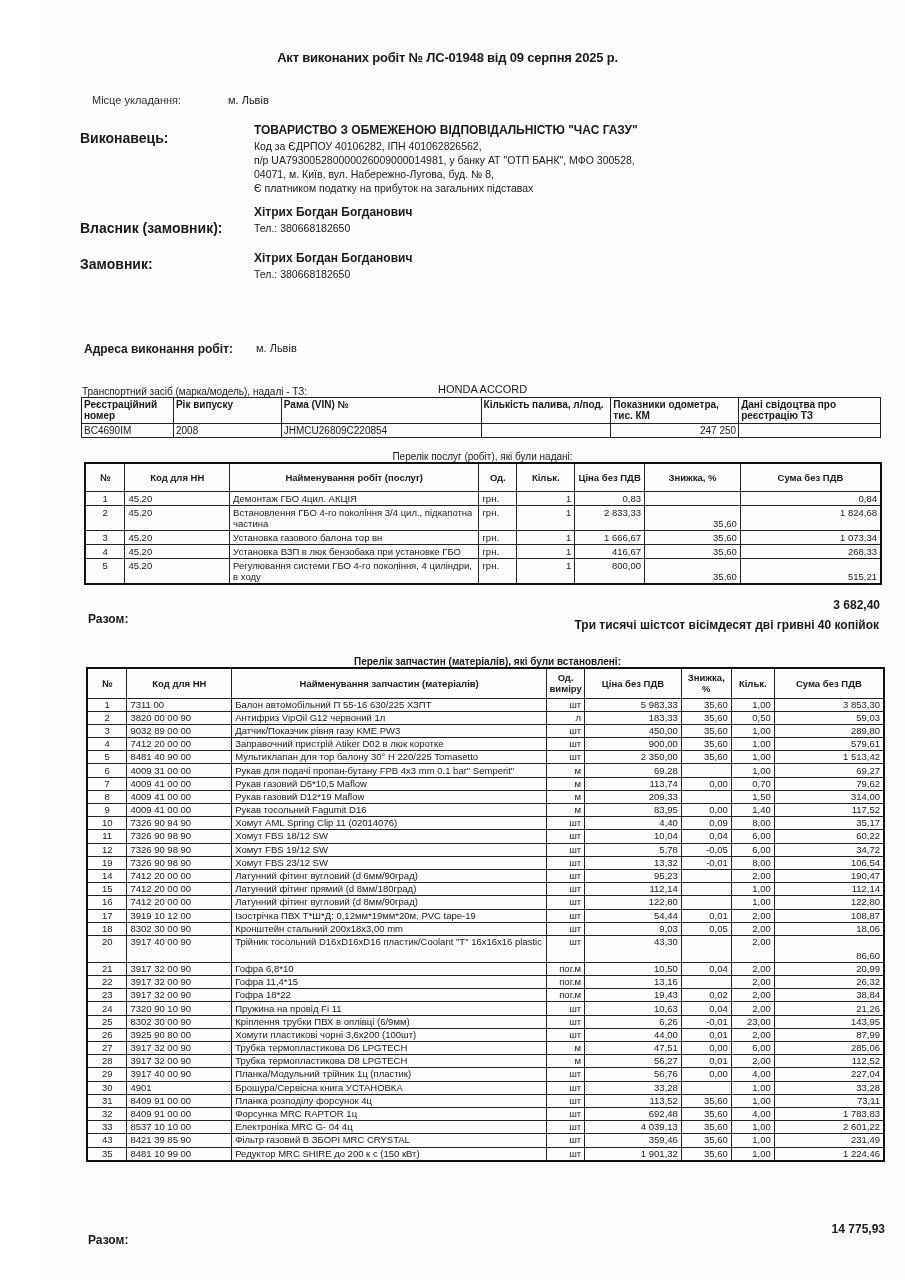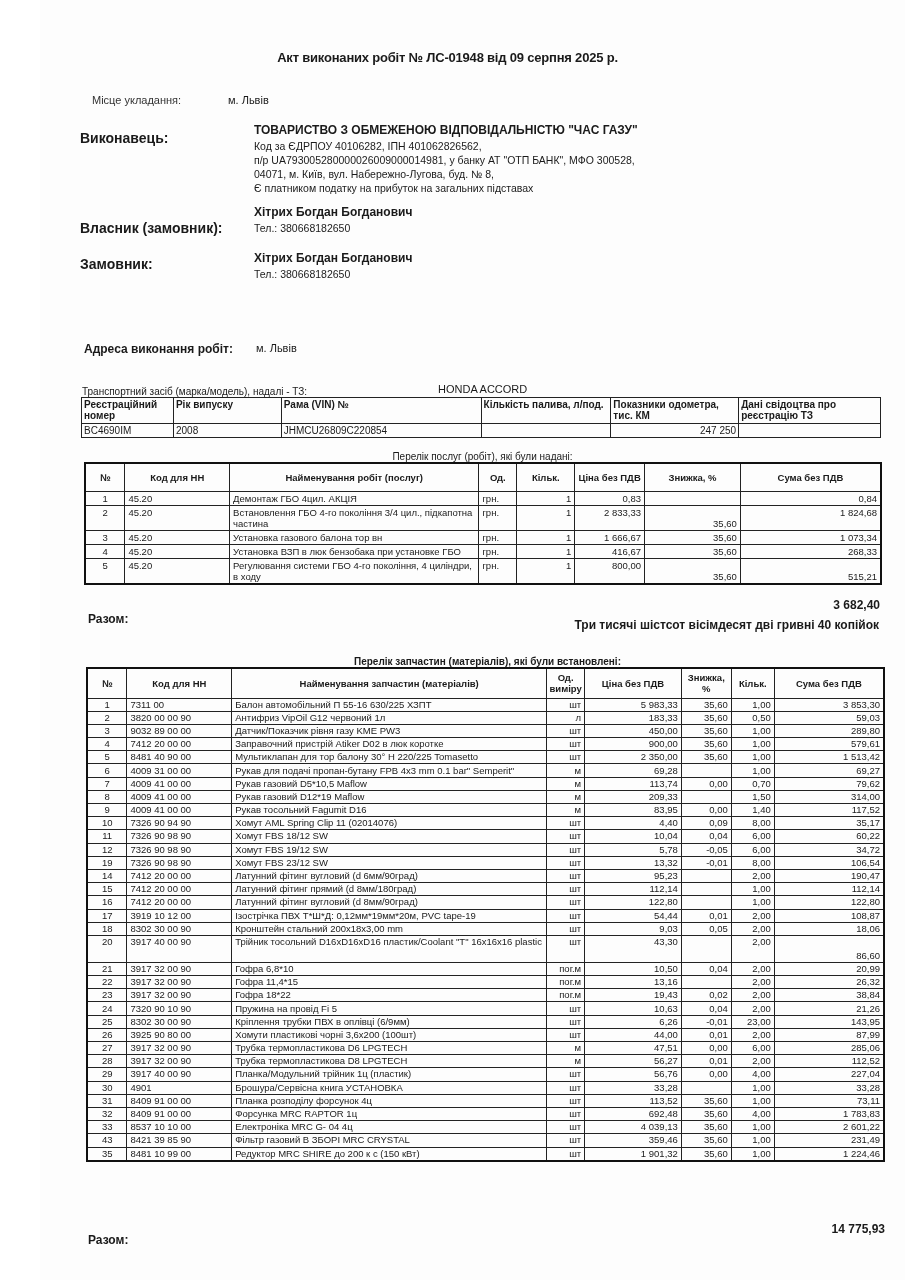--- a/index.html
+++ b/index.html
@@ -443,21 +443,21 @@
           <td class="name">Гофра 18*22</td>
           <td class="num">пог.м</td>
           <td class="num">19,43</td>
           <td class="num">0,02</td>
           <td class="num">2,00</td>
           <td class="num">38,84</td>
         </tr>
         <tr>
           <td class="ctr">24</td>
           <td>7320 90 10 90</td>
-          <td class="name">Пружина на провід Fi 5</td>
+          <td class="name">Пружина на провід Fi 11</td>
           <td class="num">шт</td>
           <td class="num">10,63</td>
           <td class="num">0,04</td>
           <td class="num">2,00</td>
           <td class="num">21,26</td>
         </tr>
         <tr>
           <td class="ctr">25</td>
           <td>8302 30 00 90</td>
           <td class="name">Кріплення трубки ПВХ в оплівці (6/9мм)</td>

